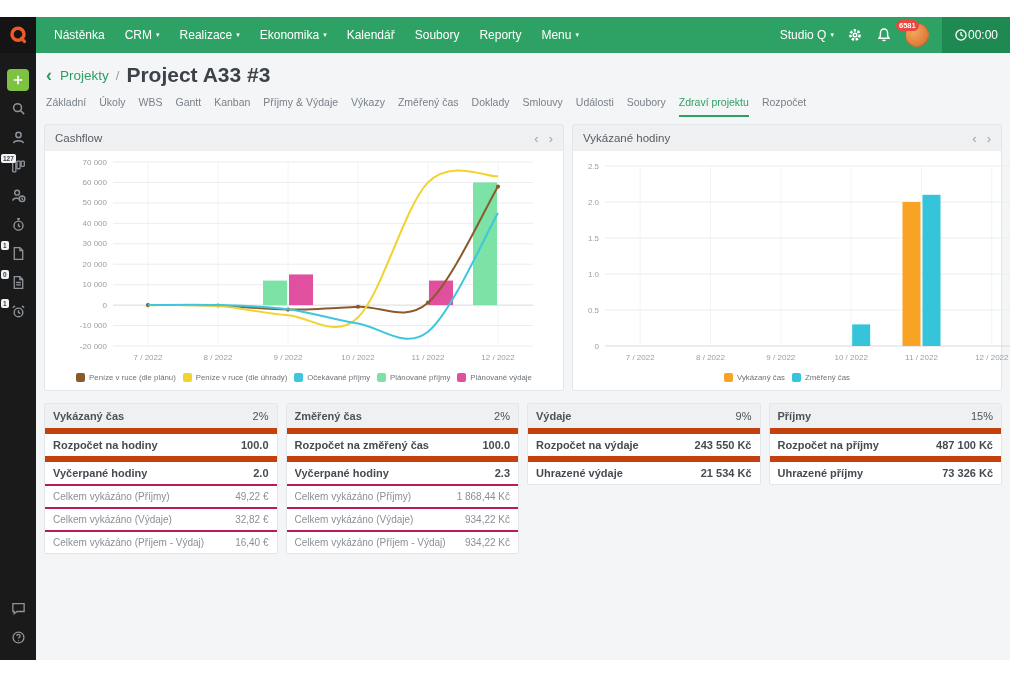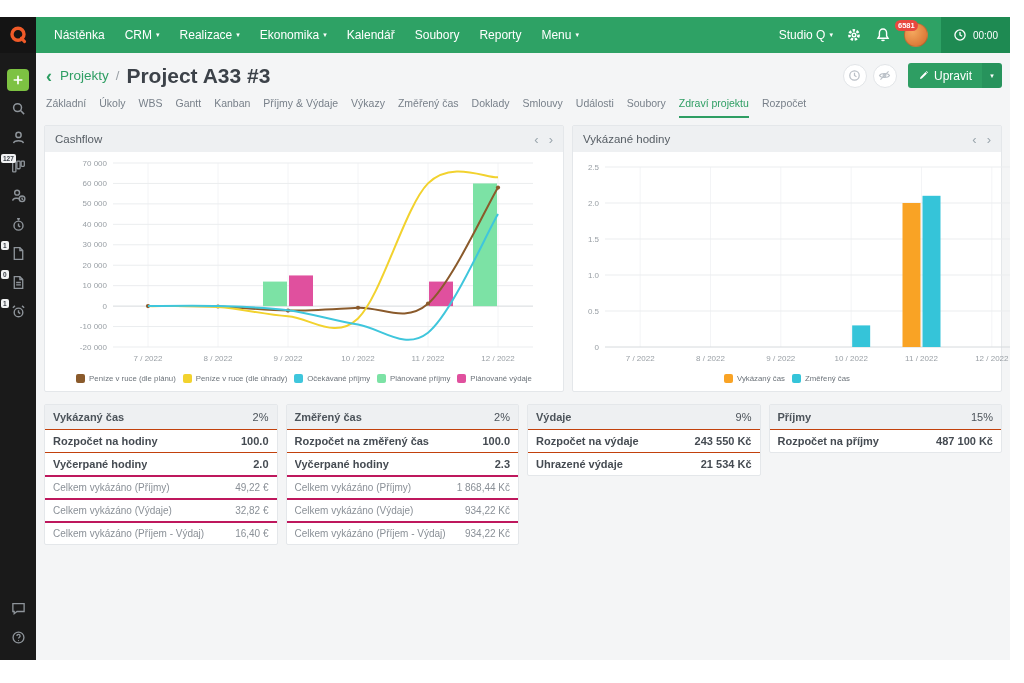--- a/index.html
+++ b/index.html
@@ -20,22 +20,22 @@
   .topnav-item{color:#fff;font-size:12px;line-height:36px;padding:0 10px;cursor:pointer;white-space:nowrap;}
   .caret{font-size:7px;margin-left:4px;vertical-align:2px;display:inline-block;}
   .topbar-right{margin-left:auto;display:flex;align-items:center;gap:13px;}
   .workspace{color:#fff;font-size:12px;cursor:pointer;white-space:nowrap;}
   .tb-icon{color:#fff;width:16px;height:16px;cursor:pointer;position:relative;}
   .tb-icon svg{width:16px;height:16px;display:block;}
   .nbadge{position:absolute;top:-7px;left:20px;background:#e8483f;color:#fff;font-size:7.5px;
     font-weight:bold;padding:1px 3px;border-radius:7px;line-height:9px;}
   .avatar{width:24px;height:24px;border-radius:50%;cursor:pointer;
     background:radial-gradient(circle at 35% 35%, #f4a85e, #d4692a);border:1px solid rgba(0,0,0,.15);}
-  .timer{height:36px;background:var(--green-dark);display:flex;align-items:center;gap:6px;
-    padding:0 12px;color:#fff;font-size:10px;cursor:pointer;}
+  .timer{height:36px;background:var(--green-dark);display:flex;align-items:center;
+    padding:0 12px;color:#fff;font-size:12px;cursor:pointer;}
   .timer svg{width:14px;height:14px;}
 
   
   .sidebar{position:absolute;left:0;top:36px;width:36px;bottom:0;background:#1a1a1a;
     display:flex;flex-direction:column;align-items:center;padding-top:12px;}
   .sb-item{width:36px;height:29px;display:flex;align-items:center;justify-content:center;
     color:#8e949a;position:relative;cursor:pointer;}
   .sb-item svg{width:15px;height:15px;}
   .sb-plus{width:22px;height:22px;border-radius:4px;background:#7dc242;color:#fff;
     display:flex;align-items:center;justify-content:center;}
@@ -80,21 +80,21 @@
   .legend-item{display:flex;align-items:center;gap:4px;font-size:7.8px;color:#6c737a;white-space:nowrap;}
   .swatch{width:9px;height:9px;border-radius:2px;flex:none;}
 
   .cards-row{display:flex;gap:8px;padding:12px 8px 0 8px;align-items:flex-start;}
   .scard{flex:1;background:#fff;border:1px solid var(--panel-border);border-radius:2px;min-width:0;}
   .scard-head{height:24px;background:var(--head-gray);display:flex;align-items:center;
     justify-content:space-between;padding:0 8px;font-size:11px;color:#4c535a;}
   .scard-title{font-weight:bold;}
   .srow{display:flex;justify-content:space-between;gap:6px;padding:5px 8px;font-size:10px;
     color:#8a9097;border-top:2px solid #be185d;}
-  .srow.primary{font-size:11px;color:#454b52;font-weight:bold;border-top:1px solid #c2410c;}
+  .srow.primary{font-size:11px;color:#454b52;font-weight:bold;border-top:6px solid #c2410c;}
   .srow-label{white-space:nowrap;overflow:hidden;text-overflow:ellipsis;}
   .srow-value{white-space:nowrap;}
 </style>
 </head>
 <body>
 
 <div class="app">
 
   <div class="logo">
     <svg width="20" height="20" viewBox="0 0 20 20">
@@ -243,48 +243,20 @@
       </div>
     </div>
 
   <div class="content">
 
     <div class="header-row">
       <span class="back">‹</span>
       <span class="crumb-link">Projekty</span>
       <span class="crumb-sep">/</span>
       <span class="page-title">Project A33 #3</span>
-      <div class="header-actions">
-        <div class="ghost-btn" id="historyBtn">
-            <svg viewBox="0 0 16 16" fill="none" stroke="currentColor" stroke-width="1.5">
-              <circle cx="8" cy="8" r="5.8"></circle>
-              <path d="M8 4.6V8l2.4 1.5"></path>
-            </svg>
-          </div>
-        <div class="ghost-btn" id="watchBtn">
-            <svg viewBox="0 0 16 16" fill="none" stroke="currentColor" stroke-width="1.3">
-              <path d="M1.8 8C3.8 4.7 12.2 4.7 14.2 8c-2 3.3-10.4 3.3-12.4 0z"></path>
-              <circle cx="8" cy="8" r="1.7"></circle>
-              <path d="M3 13L13 3"></path>
-            </svg>
-          </div>
-        <div class="edit-btn">
-          <div class="edit-main">
-            <span id="pencilIcon" style="display:flex">
-                <svg viewBox="0 0 16 16">
-                  <path fill="currentColor" d="M2.8 13.2l.7-2.8 7.4-7.4 2.1 2.1-7.4 7.4zM11.6 2.3l2.1 2.1 0.9-0.9-2.1-2.1z"></path>
-                </svg>
-              </span>
-            <span>Upravit</span>
-          </div>
-          <div class="edit-caret">
-            <span>▾</span>
-          </div>
-        </div>
-      </div>
     </div>
 
     <div class="tabs" id="tabs">
         <div class="tab">Základní</div>
         <div class="tab">Úkoly</div>
         <div class="tab">WBS</div>
         <div class="tab">Gantt</div>
         <div class="tab">Kanban</div>
         <div class="tab">Příjmy &amp; Výdaje</div>
         <div class="tab">Výkazy</div>
@@ -495,17 +467,21 @@
         </div>
         <div class="scard">
           <div class="scard-head">
             <span class="scard-title">Příjmy</span>
             <span class="scard-percent">15%</span>
           </div>
           <div class="srow primary">
             <span class="srow-label">Rozpočet na příjmy</span>
             <span class="srow-value">487 100 Kč</span>
           </div>
+          <div class="srow primary">
+            <span class="srow-label">Uhrazené příjmy</span>
+            <span class="srow-value">73 326 Kč</span>
+          </div>
         </div>
       </div>
 
   </div>
 </div>
 
 </body></html>

